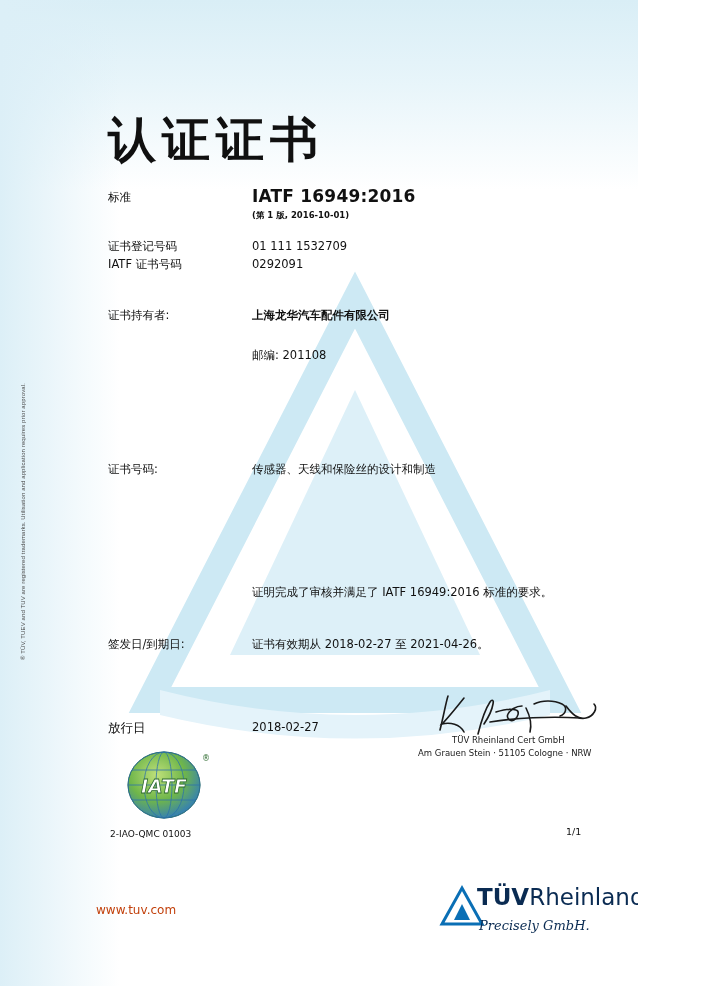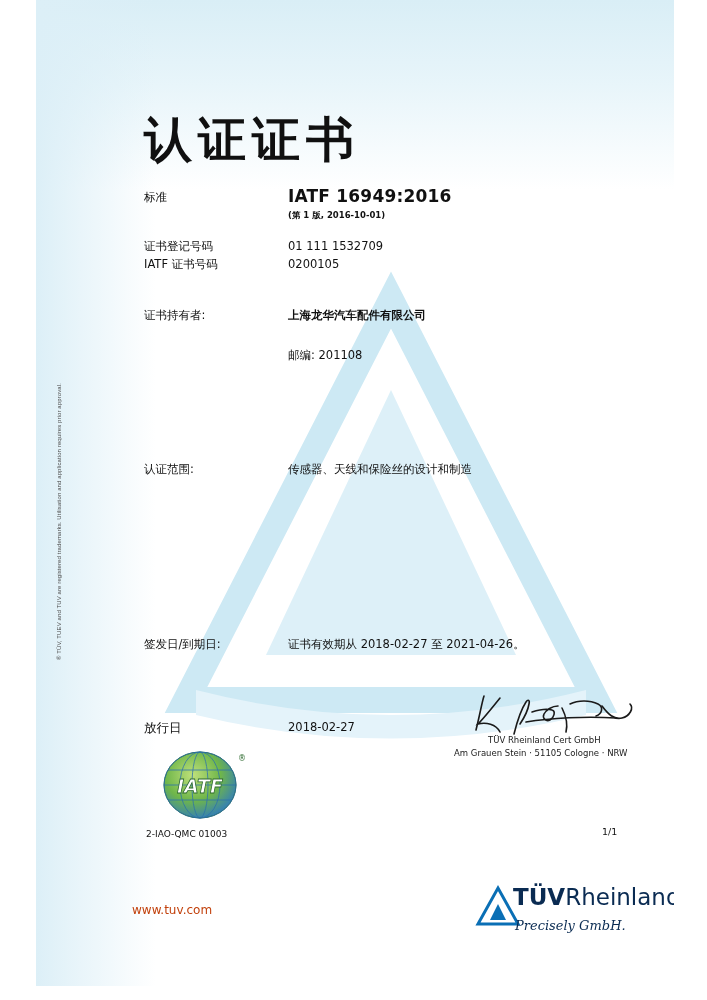--- a/index.html
+++ b/index.html
@@ -17,21 +17,20 @@
   }
 
   
   .page {
     position: absolute;
     left: 0; top: 0;
     width: 638px;
     height: 1000px;
     background: #ffffff;
     overflow: hidden;
-    margin-left: 36px;
   }
 
   
   .top-band {
     position: absolute;
     left: 0; top: 0;
     width: 707px;
     height: 190px;
     background: linear-gradient(180deg, #d9eef6 0%, #e8f5fa 45%, #ffffff 100%);
     pointer-events: none;
@@ -254,29 +253,30 @@
     <div class="title">认证证书</div>
 
     <div class="lbl std-label">标准</div>
     <div class="val std-value">IATF 16949:2016</div>
     <div class="val std-sub">(第 1 版, 2016-10-01)</div>
 
     <div class="lbl reg-label">证书登记号码</div>
     <div class="val reg-value">01 111 1532709</div>
 
     <div class="lbl iatf-label">IATF 证书号码</div>
-    <div class="val iatf-value">0200105</div>
+    <div class="val iatf-value">0292091</div>
 
     <div class="lbl holder-label">证书持有者:</div>
     <div class="val holder-l1">上海龙华汽车配件有限公司</div>
     <div class="val holder-l3">邮编: 201108</div>
 
-    <div class="lbl scope-label">认证范围:</div>
+    <div class="lbl scope-label">证书号码:</div>
     <div class="val scope-value">传感器、天线和保险丝的设计和制造</div>
 
+    <div class="val statement">证明完成了审核并满足了 IATF 16949:2016 标准的要求。</div>
 
     <div class="lbl issue-label">签发日/到期日:</div>
     <div class="val issue-value">证书有效期从 2018-02-27 至 2021-04-26。</div>
 
     <div class="lbl release-label">放行日</div>
     <div class="val release-value">2018-02-27</div>
 
     <svg class="signature" viewBox="0 0 180 52">
       <g fill="none" stroke="#1a1a1a" stroke-width="1.6" stroke-linecap="round">
         <path d="M10 42 C14 26 16 14 18 8"></path>

